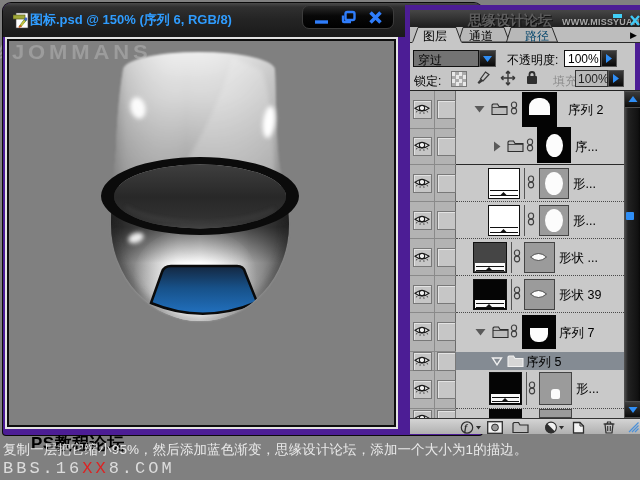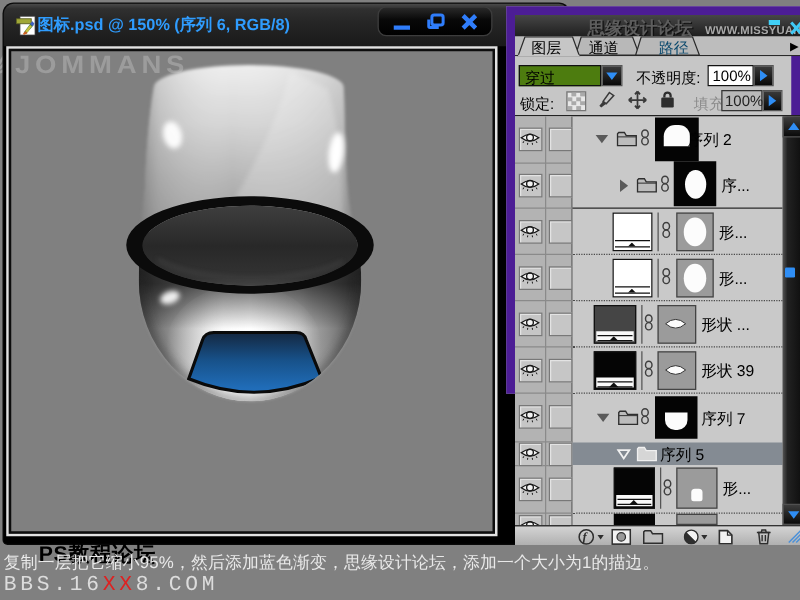--- a/index.html
+++ b/index.html
@@ -14,21 +14,21 @@
 <body>
 
 <svg class="abs" style="left:0;top:36px;" width="10" height="26" viewBox="0 0 10 26">
   <g stroke="#9f9f9f" stroke-width="2" fill="none">
     <path d="M-6 24 L6 4"></path>
       <path d="M-6 24 L9 10"></path>
       <path d="M-6 24 L10 18"></path>
   </g>
 </svg>
 
-<div class="abs" id="docwin" style="left:3px;top:3px;width:452px;height:432px;background:#000000;border-radius:8px 8px 3px 3px;box-shadow:0 0 0 1px #0a0a0a;">
+<div class="abs" id="docwin" style="left:3px;top:3px;width:452px;height:432px;background:#4c1d95;border-radius:8px 8px 3px 3px;box-shadow:0 0 0 1px #0a0a0a;padding-left:27px;">
 
   <div class="abs" style="left:0;top:0;width:100%;height:34px;border-radius:8px 8px 0 0;background:linear-gradient(#4a4a4a 0%,#303030 12%,#252525 45%,#1a1a1a 100%);"></div>
 
   <svg class="abs" style="left:10px;top:9px;" width="18" height="18" viewBox="0 0 18 18">
     <rect x="3" y="1" width="12" height="15" fill="#ffffff" stroke="#444" stroke-width="0.6"></rect>
     <rect x="0" y="3" width="12" height="4" fill="#a0a838" stroke="#5a5e20" stroke-width="0.7"></rect>
     <path d="M6 14 L12 6 L14 8 L8 15 Z" fill="#3a7a3a"></path>
     <path d="M7 13 L11 8 L12.5 9 L9 14 Z" fill="#c8c040"></path>
     <path d="M5.5 14.5 L7.5 13 L9 14.5 L6 16 Z" fill="#d06020"></path>
     <path d="M11 7 L13 5 L14.5 7 L13 9 Z" fill="#4060c0"></path>
@@ -138,21 +138,21 @@
       <ellipse cx="259" cy="81" rx="6" ry="16" fill="#ffffff" filter="url(#b2)" transform="rotate(7 259 81)"></ellipse>
       <ellipse cx="126" cy="197" rx="8" ry="5" fill="#ffffff" opacity="0.9" filter="url(#b2)" transform="rotate(-20 126 197)"></ellipse>
     </svg>
   </div>
 </div>
 
 <div class="abs" style="left:31px;top:432px;font-size:17px;font-weight:bold;color:#000000;letter-spacing:0.5px;">PS教程论坛</div>
 <div class="abs" style="left:3px;top:441px;font-size:13.5px;color:#e9e9e9;white-space:nowrap;letter-spacing:0.1px;">复制一层把它缩小95%，然后添加蓝色渐变，思缘设计论坛，添加一个大小为1的描边。</div>
 <div class="abs" style="left:3px;top:459px;font-size:17px;color:#dcdcdc;letter-spacing:3px;font-family:'Liberation Mono',monospace;">BBS.16<span style="color:#d22">XX</span>8.COM</div>
 
-<div class="abs" id="palette" style="left:405px;top:5px;width:235px;height:310px;background:#c6c6c6;border:7px solid #4c1d95;box-sizing:border-box;">
+<div class="abs" id="palette" style="left:405px;top:5px;width:235px;height:310px;background:#c6c6c6;border:5px solid #4c1d95;box-sizing:border-box;">
 
   <div class="abs" style="left:0;top:0;width:233px;height:18px;background:linear-gradient(#464646,#1d1d1d);"></div>
   <div class="abs" style="left:58px;top:2px;font-size:14px;font-weight:bold;color:#5d5d5d;text-shadow:1px 1px 0 #101010;">思缘设计论坛</div>
   <div class="abs" style="left:152px;top:6.5px;font-size:9px;font-weight:bold;color:#a8a8a8;letter-spacing:0.2px;text-shadow:1px 1px 0 #1a1a1a;">WWW.MISSYUAN.COM</div>
   <div class="abs" style="left:203px;top:4px;width:9px;height:3.5px;background:#41d0f7;"></div>
   <svg class="abs" style="left:219px;top:4px;" width="12" height="13" viewBox="0 0 12 13">
       <path d="M2 2 L10 11 M10 2 L2 11" stroke="#3fc9f5" stroke-width="2.4"></path>
     </svg>
 
   <div class="abs" style="left:0;top:17px;width:233px;height:15px;background:#bdbdbd;"></div>
@@ -161,21 +161,21 @@
     <path d="M53 0.5 L94 0.5 L99.5 15 L48.5 15 Z" fill="#b8b8b8" stroke="#2a2a2a" stroke-width="1"></path>
     <path d="M101 0.5 L142 0.5 L147.5 15 L96.5 15 Z" fill="#b8b8b8" stroke="#2a2a2a" stroke-width="1"></path>
     <path d="M8 0.5 L46 0.5 L51.5 15.6 L2.5 15.6 Z" fill="#c6c6c6" stroke="#2a2a2a" stroke-width="1"></path>
     <path d="M2.5 15.6 L51.5 15.6" stroke="#c6c6c6" stroke-width="1.6"></path>
   </svg>
   <div class="abs" style="left:13px;top:18px;font-size:12px;color:#000;">图层</div>
   <div class="abs" style="left:59px;top:18px;font-size:12px;color:#000;">通道</div>
   <div class="abs" style="left:115px;top:18px;font-size:12px;color:#0c4a6e;">路径</div>
   <div class="abs" style="left:220px;top:20px;font-size:9px;color:#000;">▶</div>
 
-  <div class="abs" style="left:3px;top:40px;width:66px;height:17px;background:#4d7c0f;border:1px solid #111;box-sizing:border-box;font-size:12px;color:#000;padding:1px 0 0 4px;">穿过</div>
+  <div class="abs" style="left:3px;top:40px;width:66px;height:17px;background:#737373;border:1px solid #111;box-sizing:border-box;font-size:12px;color:#000;padding:1px 0 0 4px;">穿过</div>
   <div class="abs" style="left:69px;top:40px;width:17px;height:17px;background:linear-gradient(#3a3a3a,#090909);border:1px solid #555;box-sizing:border-box;"></div>
   <svg class="abs" style="left:69px;top:40px;" width="17" height="17">
       <path d="M4 6 L13 6 L8.5 12 Z" fill="#2f8ef5"></path>
     </svg>
   <div class="abs" style="left:97px;top:42px;font-size:12px;color:#000;">不透明度:</div>
   <div class="abs" style="left:154px;top:40px;width:37px;height:17px;background:#fff;border:1px solid #111;box-sizing:border-box;font-size:12px;color:#000;padding:1px 0 0 3px;">100%</div>
   <div class="abs" style="left:191px;top:40px;width:16px;height:17px;background:linear-gradient(#3a3a3a,#090909);border:1px solid #555;box-sizing:border-box;"></div>
   <svg class="abs" style="left:191px;top:40px;" width="16" height="17">
       <path d="M5 4 L11 8.5 L5 13 Z" fill="#2f8ef5"></path>
     </svg>
@@ -300,21 +300,21 @@
     <svg class="abs" style="left:81px;top:11px;" width="17" height="14" viewBox="0 0 17 14">
         <path d="M1 3 L1 12.5 L16 12.5 L16 4.5 L8 4.5 L6.5 2 L2 2 Z" fill="#bcbcbc" stroke="#2e2e2e" stroke-width="1.1"></path>
         <path d="M1 5.5 L16 5.5" stroke="#2e2e2e" stroke-width="0.8"></path>
       </svg>
     <svg class="abs" style="left:100px;top:10px;" width="8" height="14" viewBox="0 0 8 14">
         <ellipse cx="4" cy="3.9" rx="2.6" ry="2.9" fill="none" stroke="#3f3f3f" stroke-width="1.15"></ellipse>
         <ellipse cx="4" cy="10" rx="2.6" ry="2.9" fill="none" stroke="#3f3f3f" stroke-width="1.15"></ellipse>
       </svg>
     <div class="abs" style="left:112px;top:1px;width:35px;height:35px;background:#040404;"></div>
     <div class="abs" style="left:119px;top:7px;width:21px;height:17px;background:#fcfcfc;border-radius:9px 9px 0 0;"></div>
-    <div class="lname" style="left:138px;top:11px;">序列 2</div>
+    <div class="lname" style="left:158px;top:11px;">序列 2</div>
 
     <svg class="abs" style="left:83px;top:50px;" width="8" height="11">
         <path d="M1 0.5 L7.5 5.5 L1 10.5 Z" fill="#5a5a5a"></path>
       </svg>
     <svg class="abs" style="left:97px;top:48px;" width="17" height="14" viewBox="0 0 17 14">
         <path d="M1 3 L1 12.5 L16 12.5 L16 4.5 L8 4.5 L6.5 2 L2 2 Z" fill="#bcbcbc" stroke="#2e2e2e" stroke-width="1.1"></path>
         <path d="M1 5.5 L16 5.5" stroke="#2e2e2e" stroke-width="0.8"></path>
       </svg>
     <svg class="abs" style="left:116px;top:47px;" width="8" height="14" viewBox="0 0 8 14">
         <ellipse cx="4" cy="3.9" rx="2.6" ry="2.9" fill="none" stroke="#3f3f3f" stroke-width="1.15"></ellipse>

